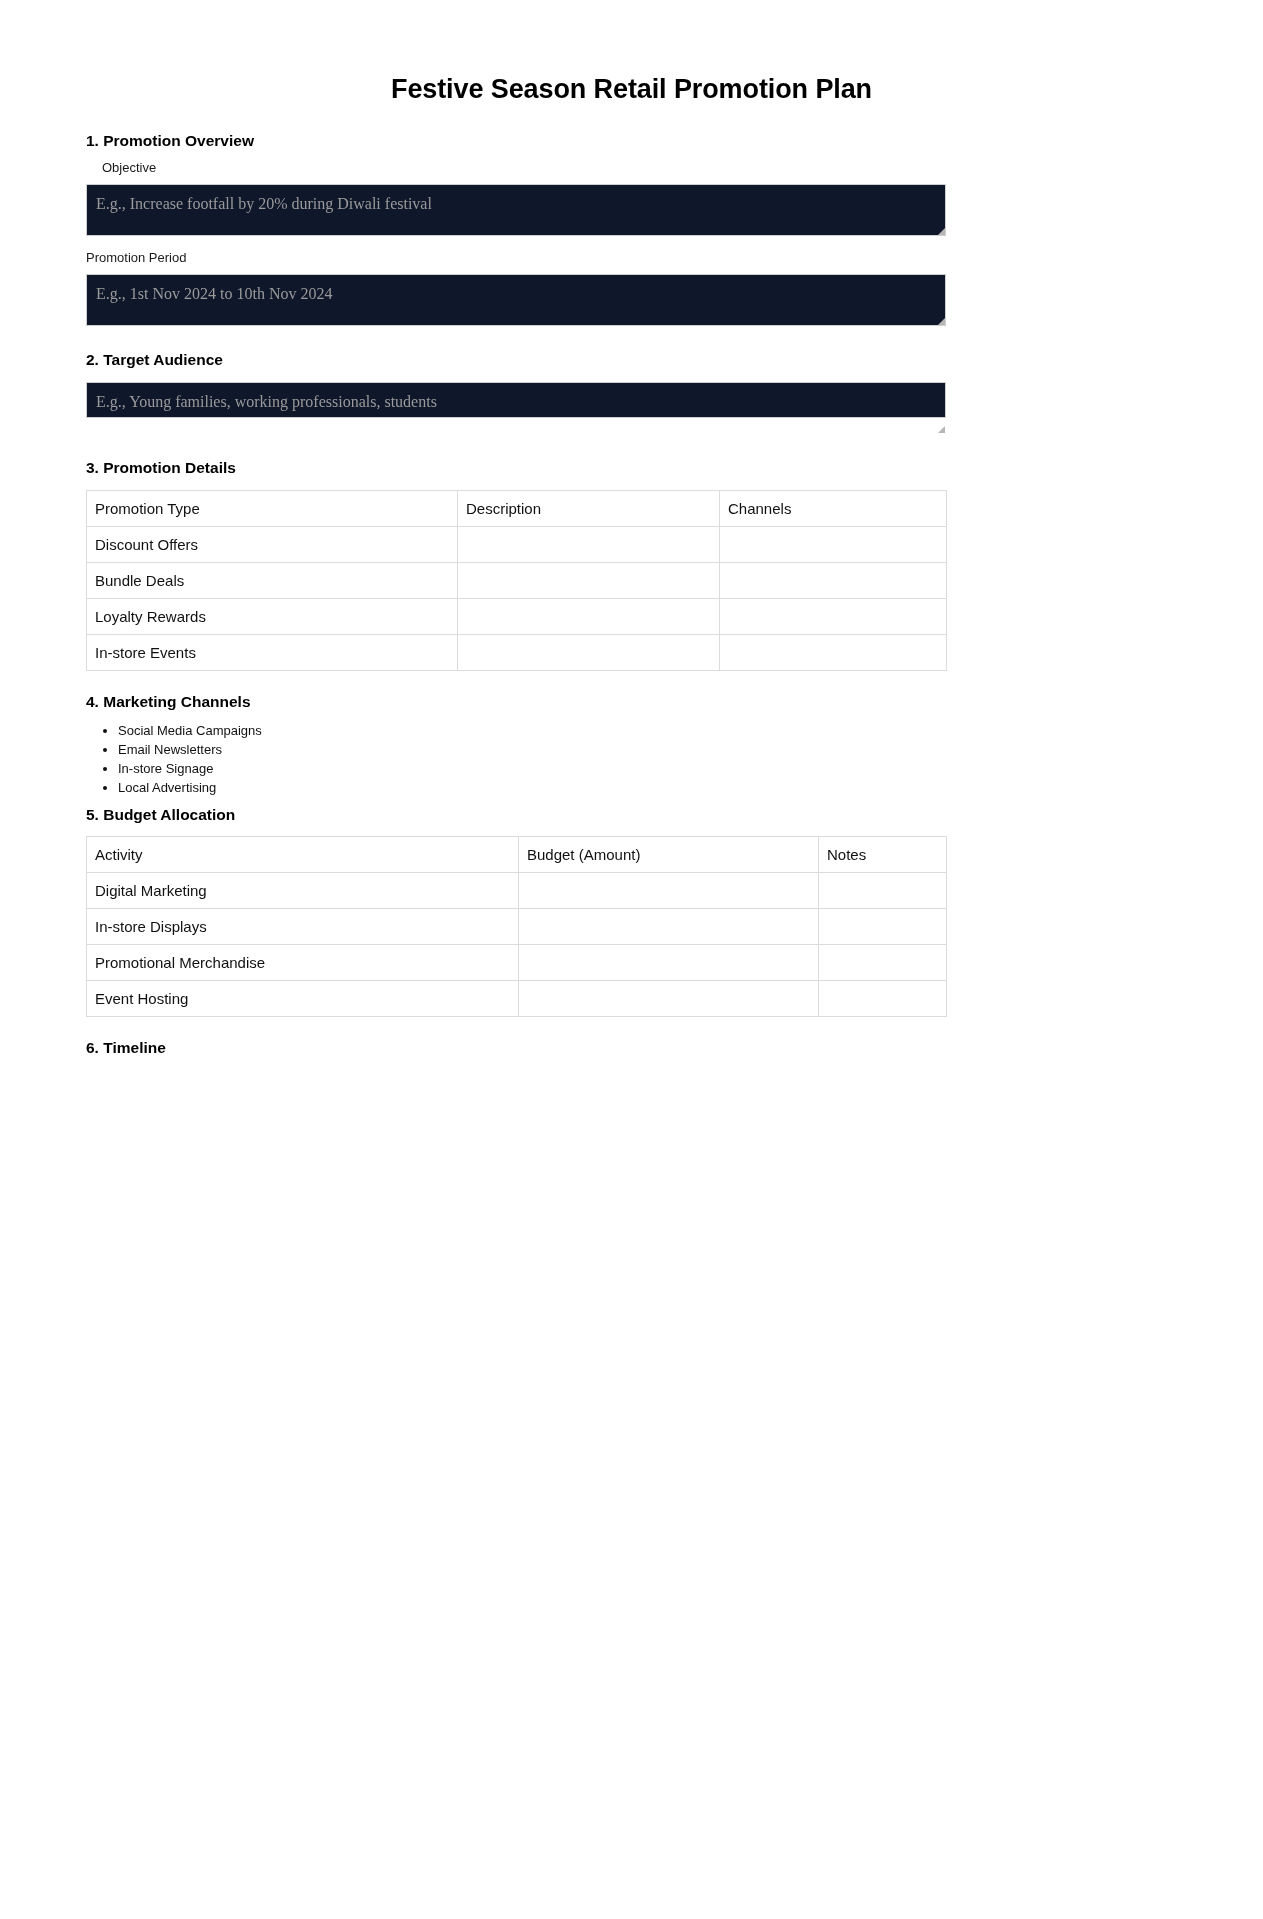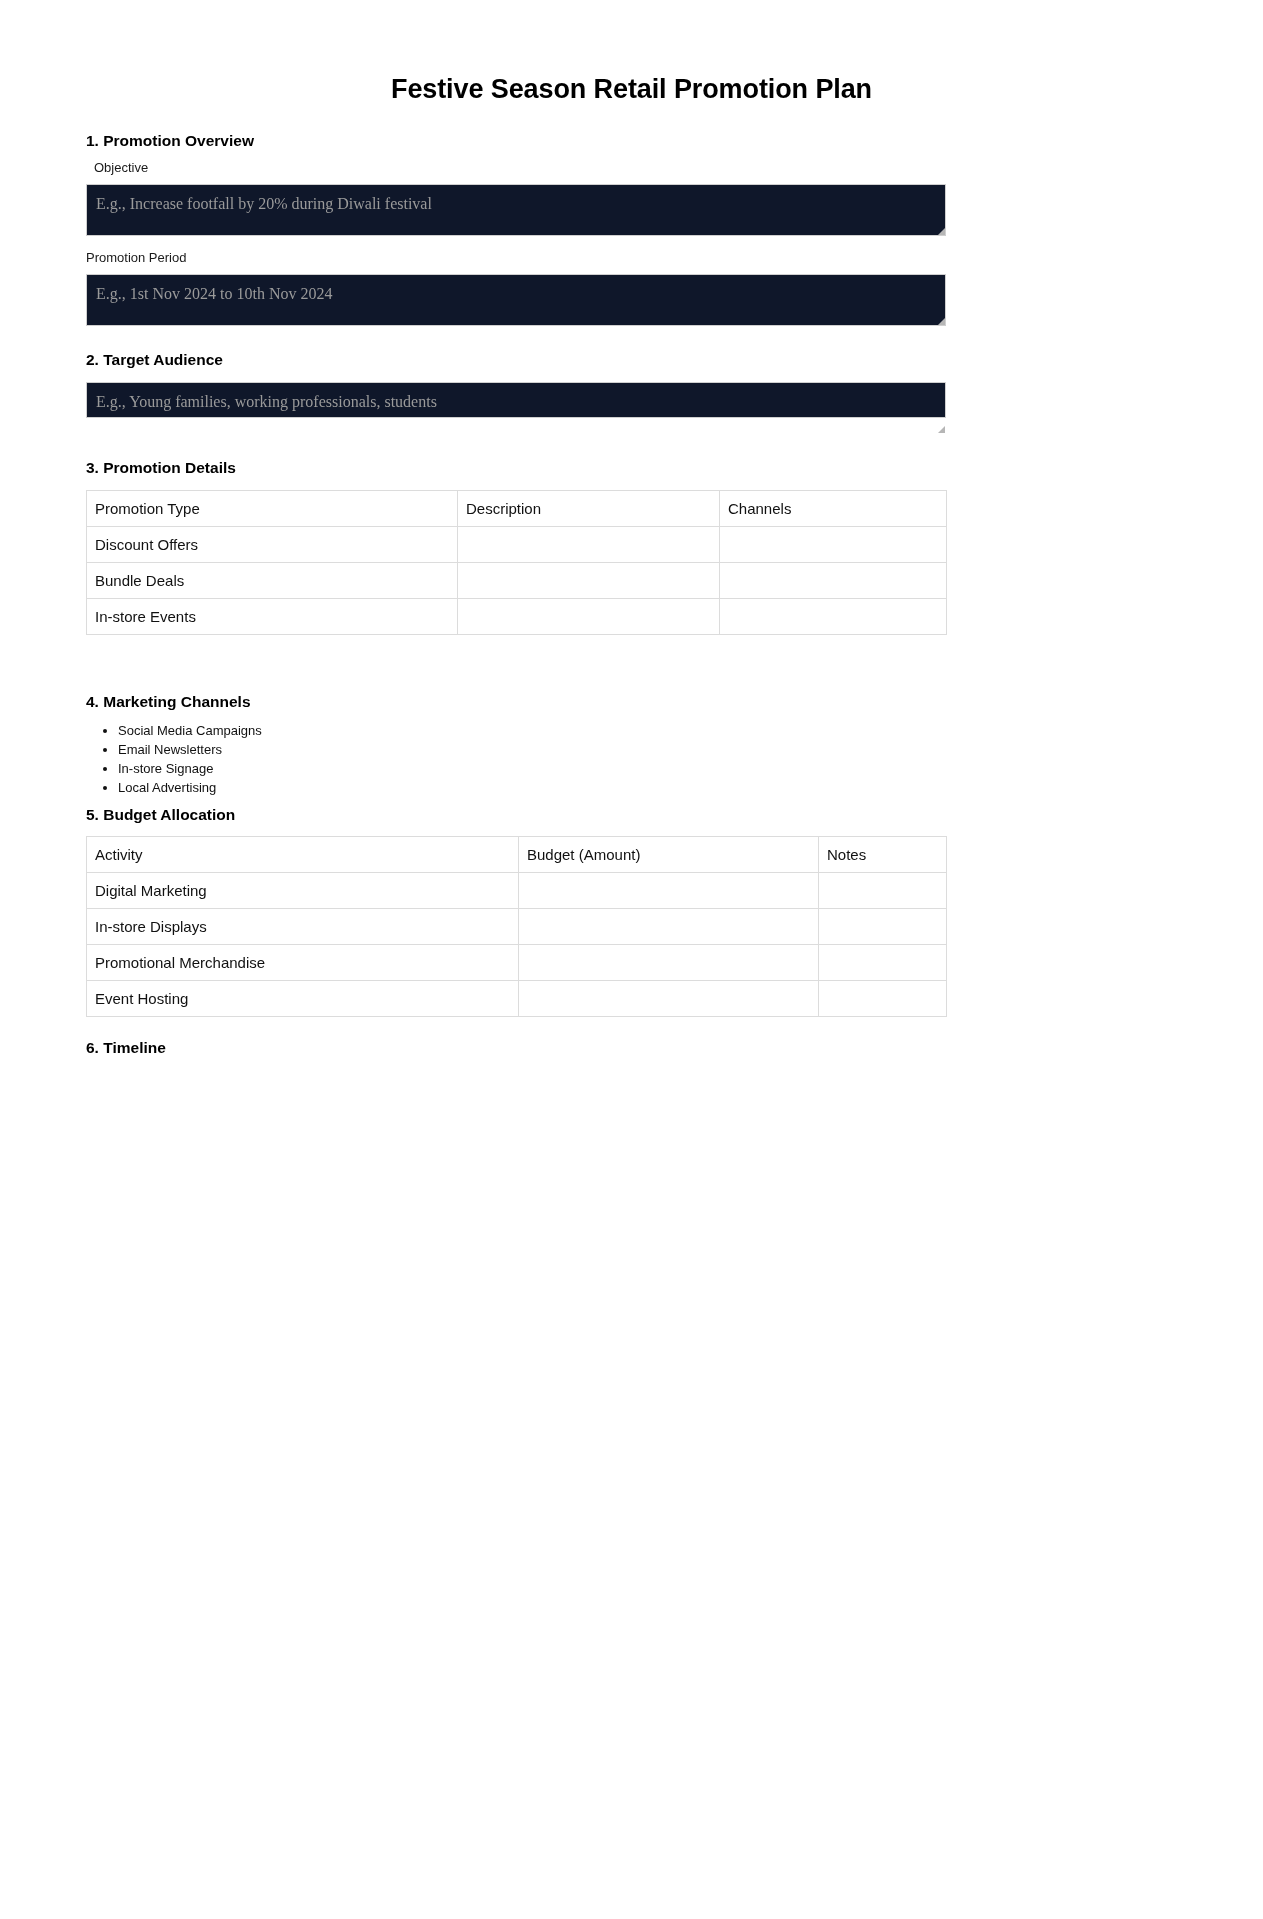--- a/index.html
+++ b/index.html
@@ -139,21 +139,21 @@
 
 <div class="page">
   <div class="content">
 
     <h1 class="doc-title">Festive Season Retail Promotion Plan</h1>
 
     <div class="abs" style="left:0; top:131px;">
       <div class="section-heading">1. Promotion Overview</div>
     </div>
 
-    <div class="abs" style="left:8px; top:160px;">
+    <div class="abs" style="left:16px; top:160px;">
       <div class="field-label">Objective</div>
     </div>
 
     <div class="abs" style="left:0; top:184px;">
       <textarea class="textarea-box" rows="2" style="height: 52px;" placeholder="E.g., Increase footfall by 20% during Diwali festival"></textarea>
       <span class="ta-corner" style="left:852px; top:44px;"></span>
     </div>
 
     <div class="abs" style="left:0; top:250px;">
       <div class="field-label">Promotion Period</div>
@@ -196,20 +196,25 @@
             <td>Discount Offers</td>
             <td></td>
             <td></td>
           </tr>
           <tr>
             <td>Bundle Deals</td>
             <td></td>
             <td></td>
           </tr>
           <tr>
+            <td>Loyalty Rewards</td>
+            <td></td>
+            <td></td>
+          </tr>
+          <tr>
             <td>In-store Events</td>
             <td></td>
             <td></td>
           </tr>
         </tbody>
       </table>
     </div>
 
     <div class="abs" style="left:0; top:692px;">
       <div class="section-heading">4. Marketing Channels</div>

